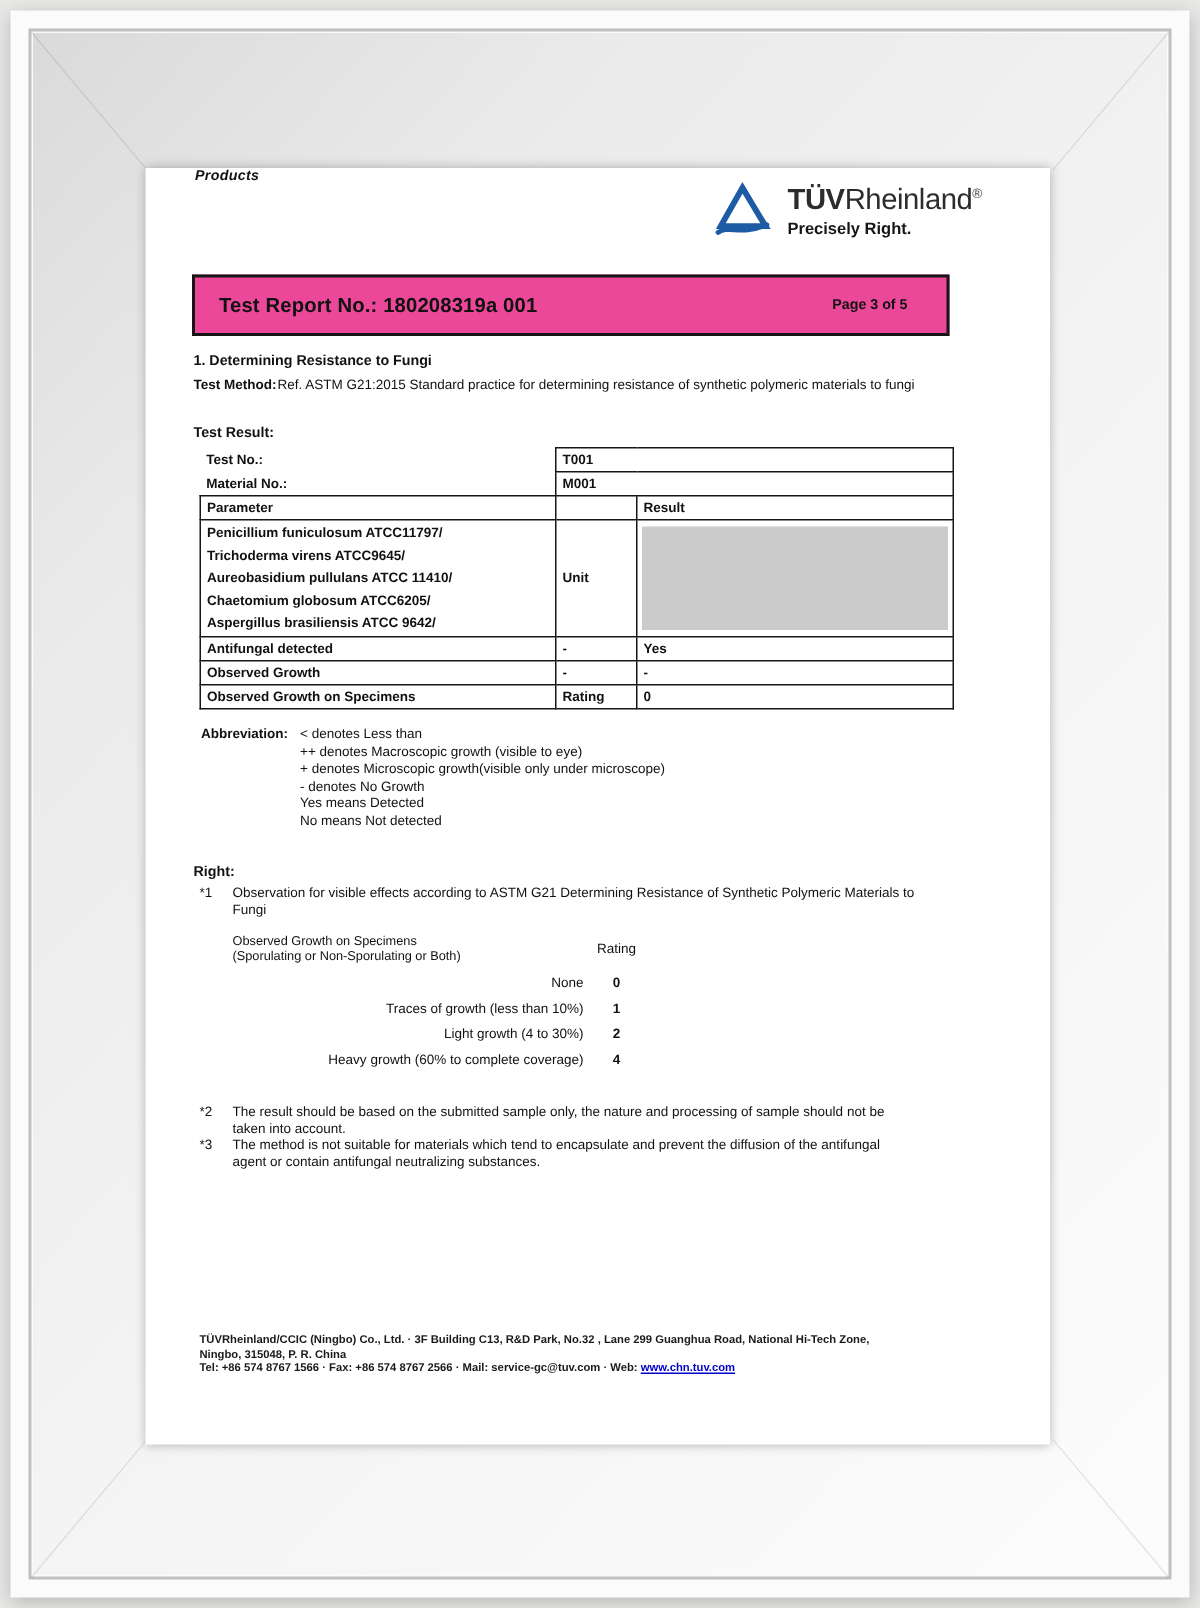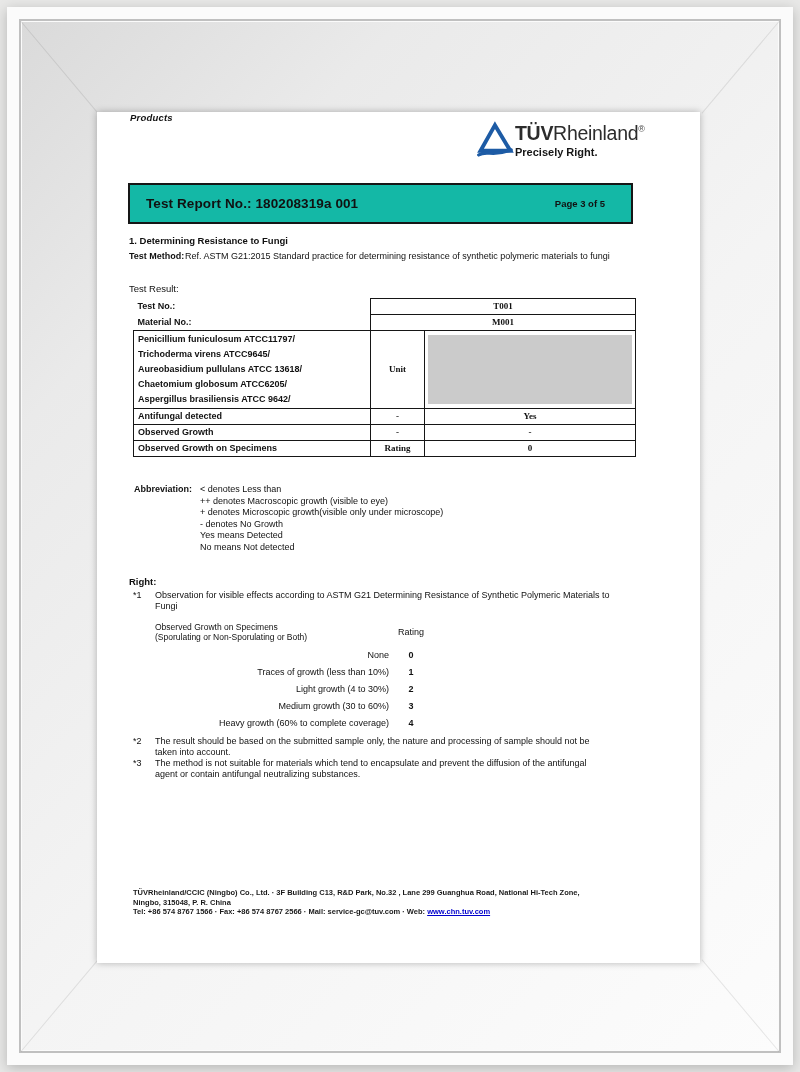--- a/index.html
+++ b/index.html
@@ -16,43 +16,43 @@
   .miter{position:absolute;height:1px;background:rgba(0,0,0,.09);transform-origin:0 50%;}
   .m-tl{left:21px;top:21px;width:120px;transform:rotate(50deg);}
   .m-tr{left:779px;top:21px;width:120px;transform:rotate(130deg);}
   .m-bl{left:21px;top:1051px;width:120px;transform:rotate(-50deg);}
   .m-br{left:779px;top:1051px;width:120px;transform:rotate(230deg);}
   
   .paper{position:absolute;left:97px;top:112px;width:603px;height:851px;background:#fff;
          box-shadow:0 0 7px rgba(0,0,0,.28);}
   
   .products{position:absolute;left:33px;top:0;font-size:9.5px;font-weight:bold;font-style:italic;letter-spacing:.2px;}
-  .logo{position:absolute;left:377px;top:5px;display:flex;gap:0;align-items:flex-start;}
+  .logo{position:absolute;left:377px;top:5px;display:flex;gap:10px;align-items:flex-start;}
   .logo-tri{width:41px;height:42px;margin-top:3px;}
   .brand{font-size:19.5px;letter-spacing:-.3px;white-space:nowrap;color:#2c2c2c;line-height:24px;}
   .brand .tuv{font-weight:bold;}
   .brand sup{font-size:9px;color:#444;}
   .tagline{font-size:11px;font-weight:bold;color:#161616;margin-top:1px;}
   
   .report-box{position:absolute;left:31px;top:71px;width:505px;height:41px;border:2px solid #161616;
               box-sizing:border-box;display:flex;align-items:center;justify-content:space-between;
-              padding:0 26px 0 16px;background:#14b8a6;}
+              padding:0 26px 0 16px;background:#ec4899;}
   .report-no{font-size:13.5px;font-weight:bold;letter-spacing:.1px;}
   .page-no{font-size:9.5px;font-weight:bold;}
   
   .h1{position:absolute;left:32px;top:123px;font-size:9.5px;font-weight:bold;}
   .method{position:absolute;left:32px;top:139px;display:flex;}
   .method .lbl{font-weight:bold;width:56px;flex:none;font-size:9px;}
   .method .val{font-size:9px;line-height:10.5px;width:430px;}
-  .result-lbl{position:absolute;left:32px;top:171px;font-size:9.5px;font-weight:normal;}
+  .result-lbl{position:absolute;left:32px;top:171px;font-size:9.5px;font-weight:bold;}
   
   .rt{position:absolute;left:36px;top:186px;width:502px;border-collapse:collapse;table-layout:fixed;}
   .rt td{font-size:9px;font-weight:bold;padding:0 4px;height:15px;line-height:1.15;overflow:hidden;}
   .rt td.bd{border:1.5px solid #161616;}
-  .ctr{text-align:center;font-family:Liberation Serif, serif;}
+  .ctr{text-align:left;}
   .rgt{text-align:left;}
   .org-cell{padding:1px 4px !important;}
   .org-cell div{line-height:15px;white-space:nowrap;}
   .redact-cell{padding:0 !important;}
   .redact{height:69px;margin:3px 3px;background:#cbcbcb;}
   
   .abbr{position:absolute;left:37px;top:372px;display:flex;font-size:9px;}
   .abbr .lbl{font-weight:bold;width:66px;flex:none;}
   .abbr .lines div{line-height:11.6px;}
   
@@ -123,24 +123,29 @@
     <tbody>
         <tr>
       <td class="rgt">Test No.:</td>
       <td class="bd ctr" colspan="2">T001</td>
     </tr>
     <tr>
       <td class="rgt">Material No.:</td>
       <td class="bd ctr" colspan="2">M001</td>
     </tr>
     <tr>
+      <td class="bd">Parameter</td>
+      <td class="bd"></td>
+      <td class="bd ctr">Result</td>
+    </tr>
+    <tr>
       <td class="bd org-cell">
         <div>Penicillium funiculosum ATCC11797/</div>
         <div>Trichoderma virens ATCC9645/</div>
-        <div>Aureobasidium pullulans ATCC 13618/</div>
+        <div>Aureobasidium pullulans ATCC 11410/</div>
         <div>Chaetomium globosum ATCC6205/</div>
         <div>Aspergillus brasiliensis ATCC 9642/</div>
       </td>
       <td class="bd ctr">Unit</td>
       <td class="bd redact-cell">
         <div class="redact"></div>
       </td>
     </tr>
     <tr>
       <td class="bd">Antifungal detected</td>
@@ -193,24 +198,20 @@
     </div>
     <div class="rrow">
       <div class="rl">Traces of growth (less than 10%)</div>
       <div class="rv">1</div>
     </div>
     <div class="rrow">
       <div class="rl">Light growth (4 to 30%)</div>
       <div class="rv">2</div>
     </div>
     <div class="rrow">
-      <div class="rl">Medium growth (30 to 60%)</div>
-      <div class="rv">3</div>
-    </div>
-    <div class="rrow">
       <div class="rl">Heavy growth (60% to complete coverage)</div>
       <div class="rv">4</div>
     </div>
   </div>
 
   <div class="ritem" id="r2">
     <div class="mk">*2</div>
     <div class="tx">The result should be based on the submitted sample only, the nature and processing of sample should not be taken into account.</div>
   </div>
 

